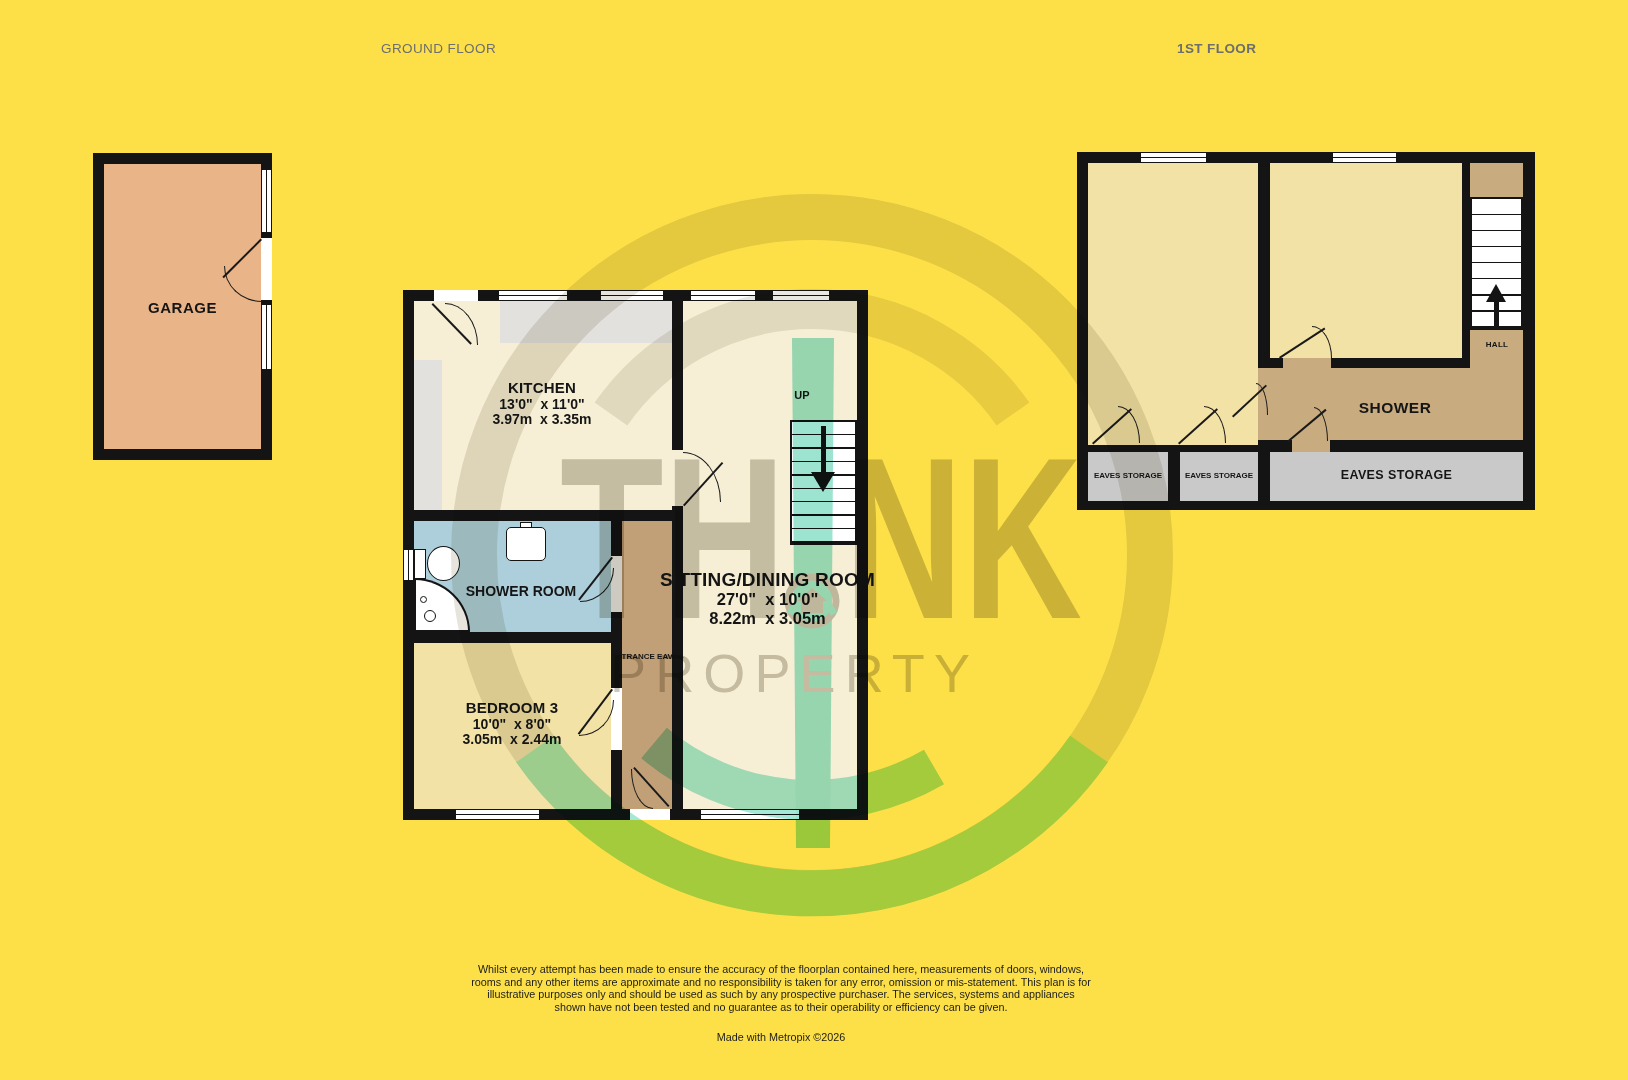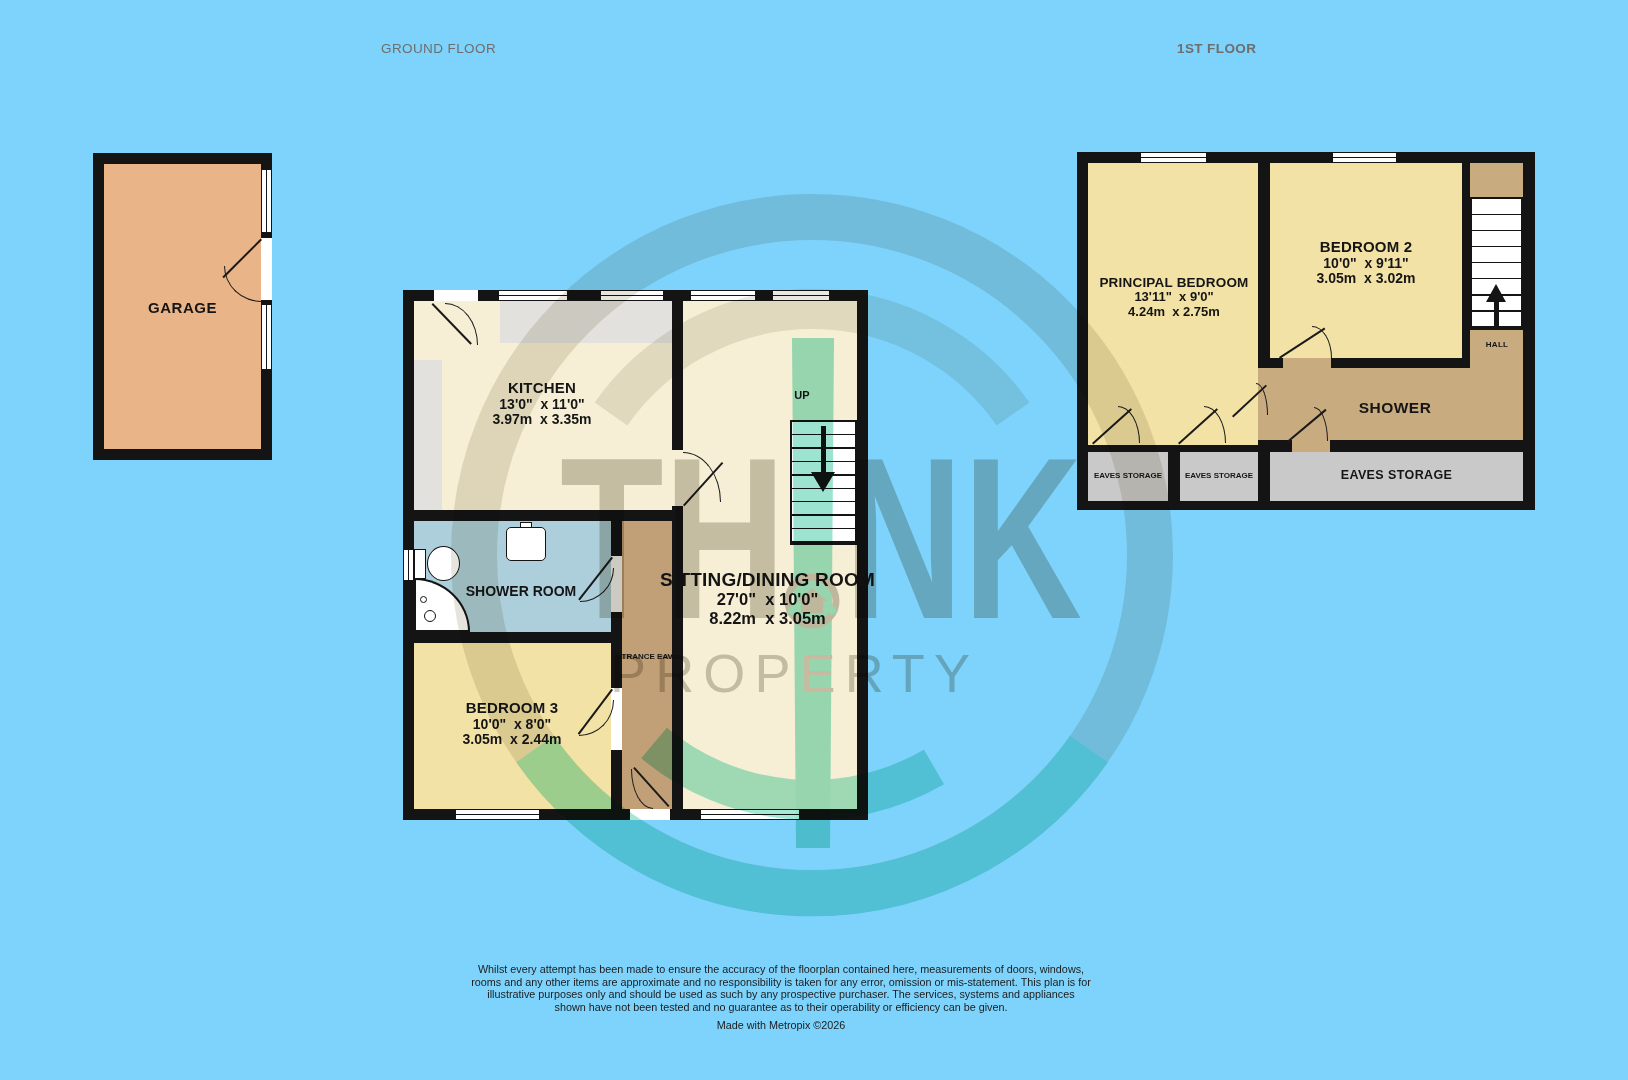--- a/index.html
+++ b/index.html
@@ -1,16 +1,16 @@
 <!DOCTYPE html>
 <html><head>
 <meta charset="utf-8">
 <style>
   html,body{margin:0;padding:0;background:#ffffff;}
-  .canvas{position:relative;width:1628px;height:1080px;background:#7dd3fc;overflow:hidden;
+  .canvas{position:relative;width:1628px;height:1080px;background:#fde047;overflow:hidden;
           font-family:"Liberation Sans","DejaVu Sans",sans-serif;}
   .abs{position:absolute;box-sizing:border-box;}
   .wallbase{background:#141414;}
   .floor-title{position:absolute;color:#6e6e6e;font-size:13.5px;letter-spacing:.4px;font-weight:400;}
   .rlabel{position:absolute;display:flex;flex-direction:column;align-items:center;justify-content:center;
           text-align:center;font-weight:bold;color:#151515;line-height:1.12;z-index:30;}
   .rlabel .nm{font-size:15px;letter-spacing:.2px;}
   .rlabel .dim{font-size:14px;white-space:pre;}
   .rlabel.big .nm{font-size:19px;} .rlabel.big .dim{font-size:16.5px;}
   .rlabel.sml .nm{font-size:13.5px;} .rlabel.sml .dim{font-size:13px;}
@@ -26,21 +26,21 @@
   .arc{position:absolute;border:1.5px solid #1a1a1a;box-sizing:border-box;background:transparent;z-index:19;}
   .arc-tr{border-left:none;border-bottom:none;border-radius:0 100% 0 0;}
   .arc-br{border-left:none;border-top:none;border-radius:0 0 100% 0;}
   .arc-bl{border-right:none;border-top:none;border-radius:0 0 0 100%;}
   .fix{position:absolute;background:#fff;border:1.5px solid #141414;box-sizing:border-box;z-index:16;}
   .arrow-stem{position:absolute;background:#141414;z-index:18;}
   .tri{position:absolute;width:0;height:0;z-index:18;}
   .watermark{position:absolute;left:0;top:0;z-index:40;pointer-events:none;mix-blend-mode:multiply;}
   .disclaimer{position:absolute;left:471px;top:963px;width:620px;text-align:center;color:#1c1c1c;
               font-size:10.8px;line-height:1.18;z-index:30;}
-  .disclaimer .credit{margin-top:5px;}
+  .disclaimer .credit{margin-top:17px;}
 </style>
 </head>
 <body>
 
 <div class="canvas">
 
   <div class="floor-title" style="left:381px;top:41px;">GROUND FLOOR</div>
   <div class="floor-title" style="left:1177px;top:41px;font-weight:bold;">1ST FLOOR</div>
 
   <div class="abs wallbase" style="left:93px;top:153px;width:179px;height:307px;"></div>
@@ -150,30 +150,20 @@
   <div class="arc arc-tr" style="left:1204px;top:406px;width:22px;height:37px;"></div>
   <div class="dline" style="left:1232px;top:416px;width:46px;transform:rotate(-43deg);"></div>
   <div class="arc arc-tr" style="left:1256px;top:383px;width:12px;height:32px;"></div>
   <div class="gap" style="left:1283px;top:358px;width:48px;height:10px;background:#C9AB80;"></div>
   <div class="dline" style="left:1279px;top:357px;width:54px;transform:rotate(-33deg);"></div>
   <div class="arc arc-tr" style="left:1312px;top:326px;width:20px;height:32px;"></div>
   <div class="gap" style="left:1292px;top:440px;width:38px;height:12px;background:#C9AB80;"></div>
   <div class="dline" style="left:1287px;top:441px;width:50px;transform:rotate(-40deg);"></div>
   <div class="arc arc-tr" style="left:1314px;top:407px;width:14px;height:34px;"></div>
 
-  <div class="rlabel sml" style="left:1074px;top:272px;width:200px;height:50px;">
-    <div class="nm">PRINCIPAL BEDROOM</div>
-    <div class="dim">13'11"  x 9'0"</div>
-    <div class="dim">4.24m  x 2.75m</div>
-  </div>
-  <div class="rlabel" style="left:1266px;top:238px;width:200px;height:50px;">
-    <div class="nm">BEDROOM 2</div>
-    <div class="dim">10'0"  x 9'11"</div>
-    <div class="dim">3.05m  x 3.02m</div>
-  </div>
   <div class="slabel" style="left:1320px;top:399px;width:150px;font-size:15.5px;letter-spacing:.5px;">SHOWER</div>
   <div class="slabel" style="left:1088px;top:471px;width:80px;font-size:8px;">EAVES STORAGE</div>
   <div class="slabel" style="left:1180px;top:471px;width:78px;font-size:8px;">EAVES STORAGE</div>
   <div class="slabel" style="left:1270px;top:468px;width:253px;font-size:12.5px;letter-spacing:.4px;">EAVES STORAGE</div>
 
   <svg class="watermark" width="1628" height="1080" viewBox="0 0 1628 1080">
     <circle cx="812" cy="555" r="338" fill="none" stroke="#E6E4DD" stroke-width="46"></circle>
     <path d="M 1089 749 A 338 338 0 0 1 535 749" fill="none" stroke="#A5E8D7" stroke-width="46"></path>
     <path d="M 611 414 A 245 245 0 0 1 1013 414" fill="none" stroke="#EAE8E2" stroke-width="40"></path>
     <path d="M 934 767 A 245 245 0 0 1 654 743" fill="none" stroke="#A5E8D7" stroke-width="40"></path>

